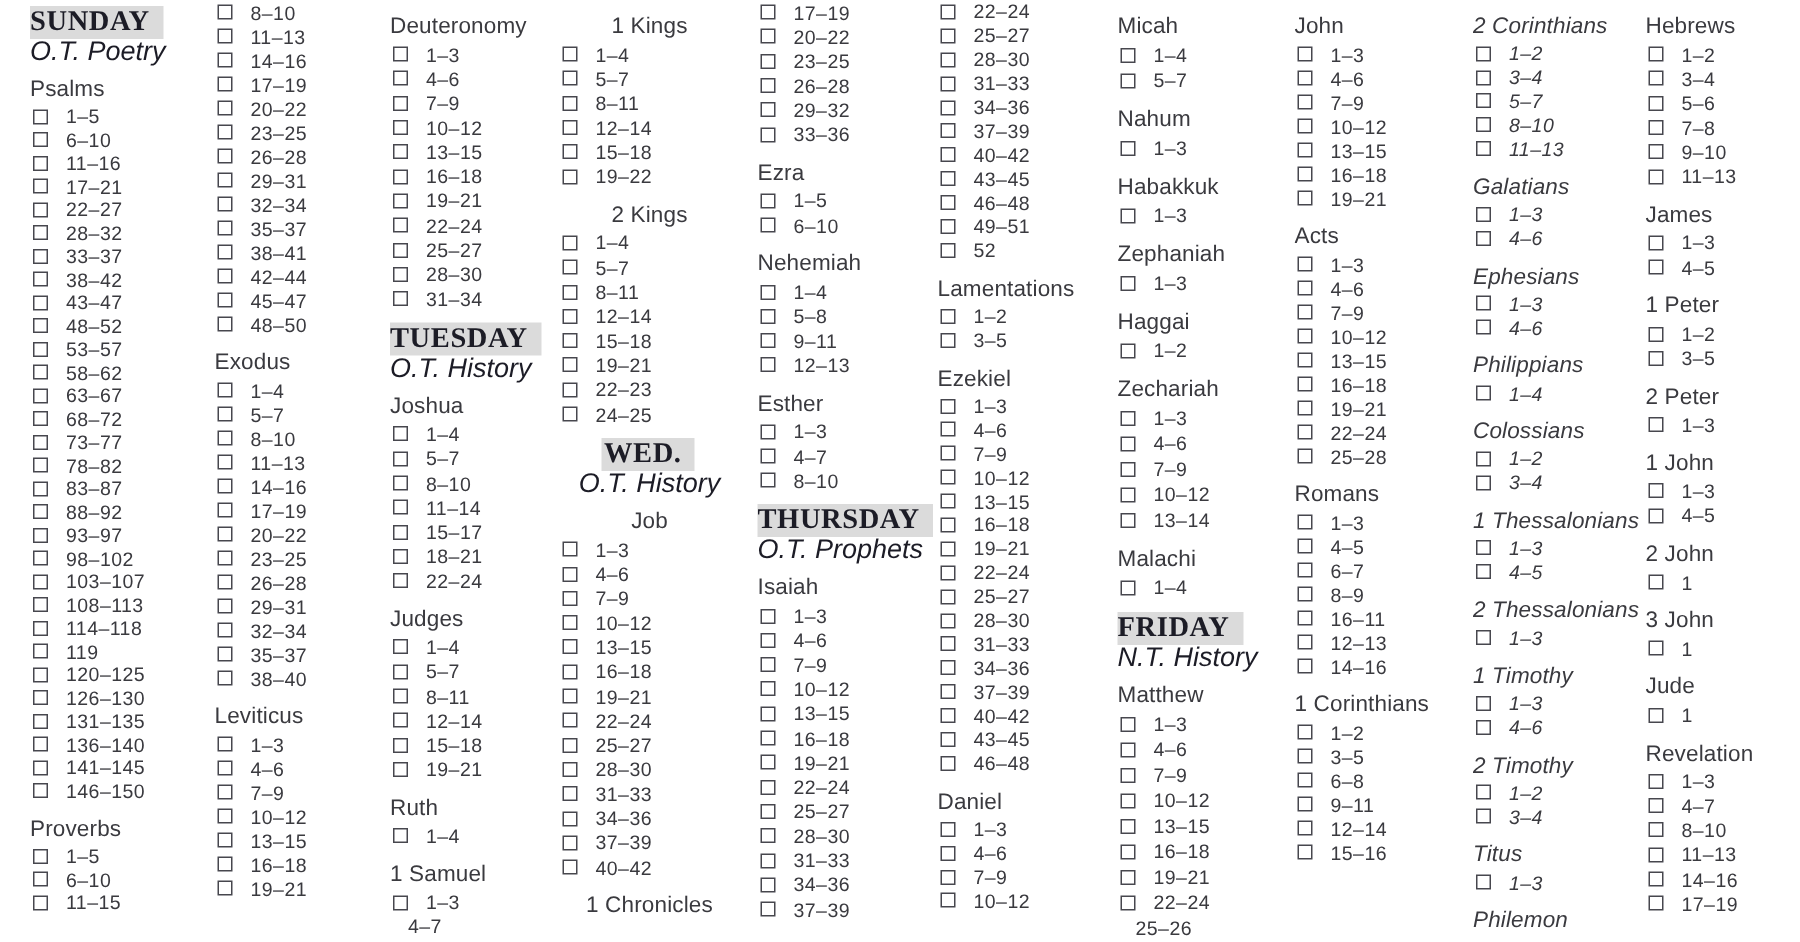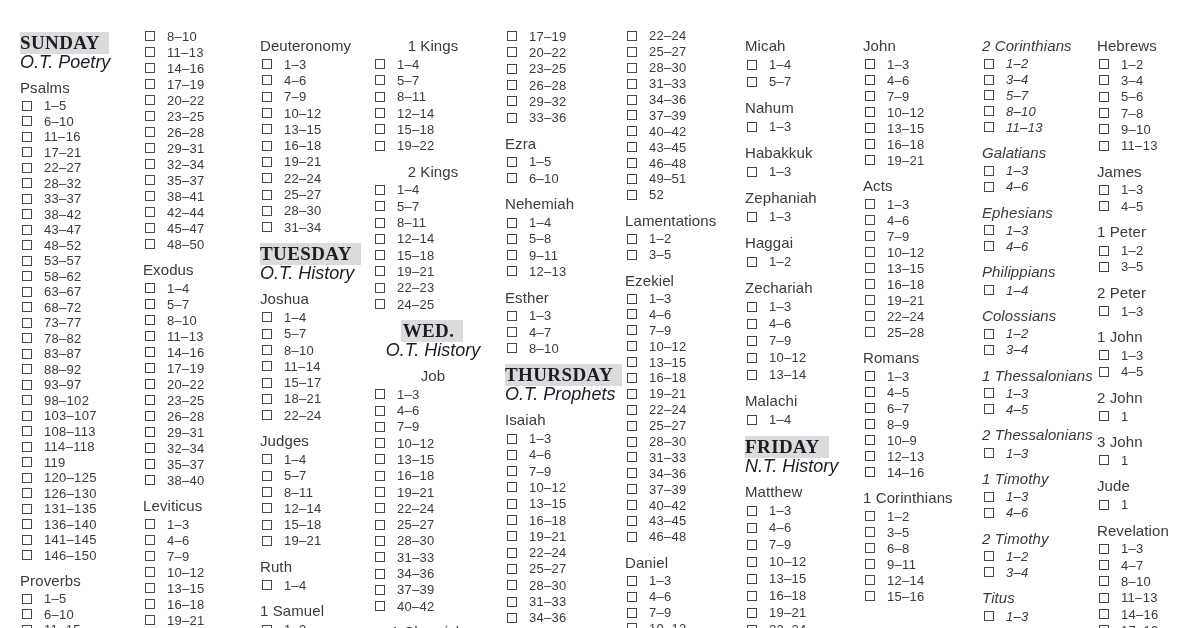--- a/index.html
+++ b/index.html
@@ -2,21 +2,21 @@
 <html style="--hl: #dbdbdb; --heading: #1c1c26; --body: #3a3a3f;"><head>
 <meta charset="utf-8">
 <style>
   html,body{margin:0;padding:0;background:#ffffff;}
   .page{
     position:relative;width:1200px;height:628px;background:#ffffff;
     overflow:hidden;font-family:"Liberation Sans",sans-serif;
   }
   .col{
     position:absolute;top:0;height:628px;width:120px;
-    padding-top:28px;box-sizing:border-box;overflow:hidden;
+    padding-top:0;box-sizing:border-box;overflow:hidden;
   }
   .day{margin-top:8px;}
   .col .day:first-child{margin-top:4px;}
   .day-title{
     display:inline-block;
     font-family:"Liberation Serif",serif;font-weight:bold;
     font-size:19px;line-height:22px;letter-spacing:.4px;
     color:var(--heading,#1c1c26);background:var(--hl,#dbdbdb);
     padding:0 9px 0 2px;margin-left:-2px;
   }
@@ -1051,21 +1051,21 @@
         <div class="row">
           <div class="cb" role="checkbox" aria-checked="false"></div>
           <div class="rng">6–7</div>
         </div>
         <div class="row">
           <div class="cb" role="checkbox" aria-checked="false"></div>
           <div class="rng">8–9</div>
         </div>
         <div class="row">
           <div class="cb" role="checkbox" aria-checked="false"></div>
-          <div class="rng">10–9</div>
+          <div class="rng">16–11</div>
         </div>
         <div class="row">
           <div class="cb" role="checkbox" aria-checked="false"></div>
           <div class="rng">12–13</div>
         </div>
         <div class="row">
           <div class="cb" role="checkbox" aria-checked="false"></div>
           <div class="rng">14–16</div>
         </div>
       </div>

